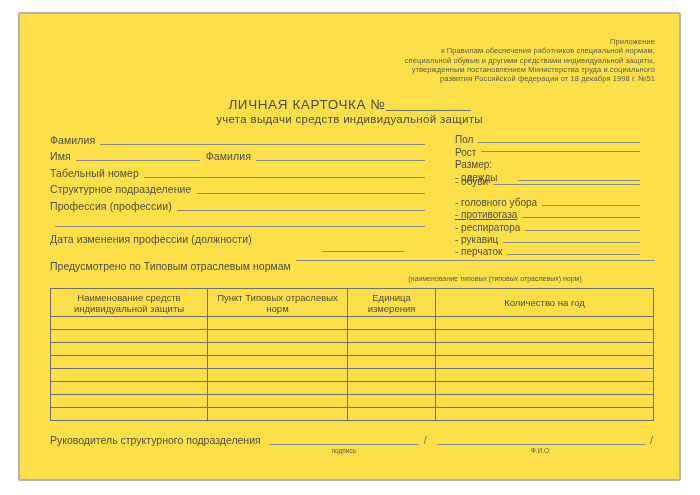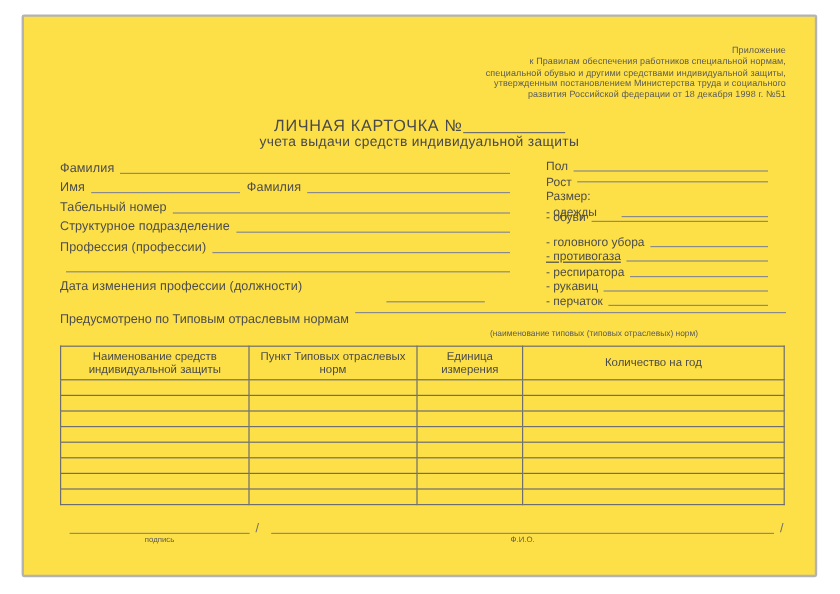--- a/index.html
+++ b/index.html
@@ -210,20 +210,21 @@
         <tr>
           <td></td>
           <td></td>
           <td></td>
           <td></td>
         </tr>
       </tbody>
   </table>
 
   <div class="footer-row">
+    <span class="lbl">Руководитель структурного подразделения</span>
     <span class="sig sig1">
         <span class="subcap">подпись</span>
       </span>
     <span class="slash">/</span>
     <span class="sig sig2">
         <span class="subcap">Ф.И.О.</span>
       </span>
     <span class="slash">/</span>
   </div>
 

